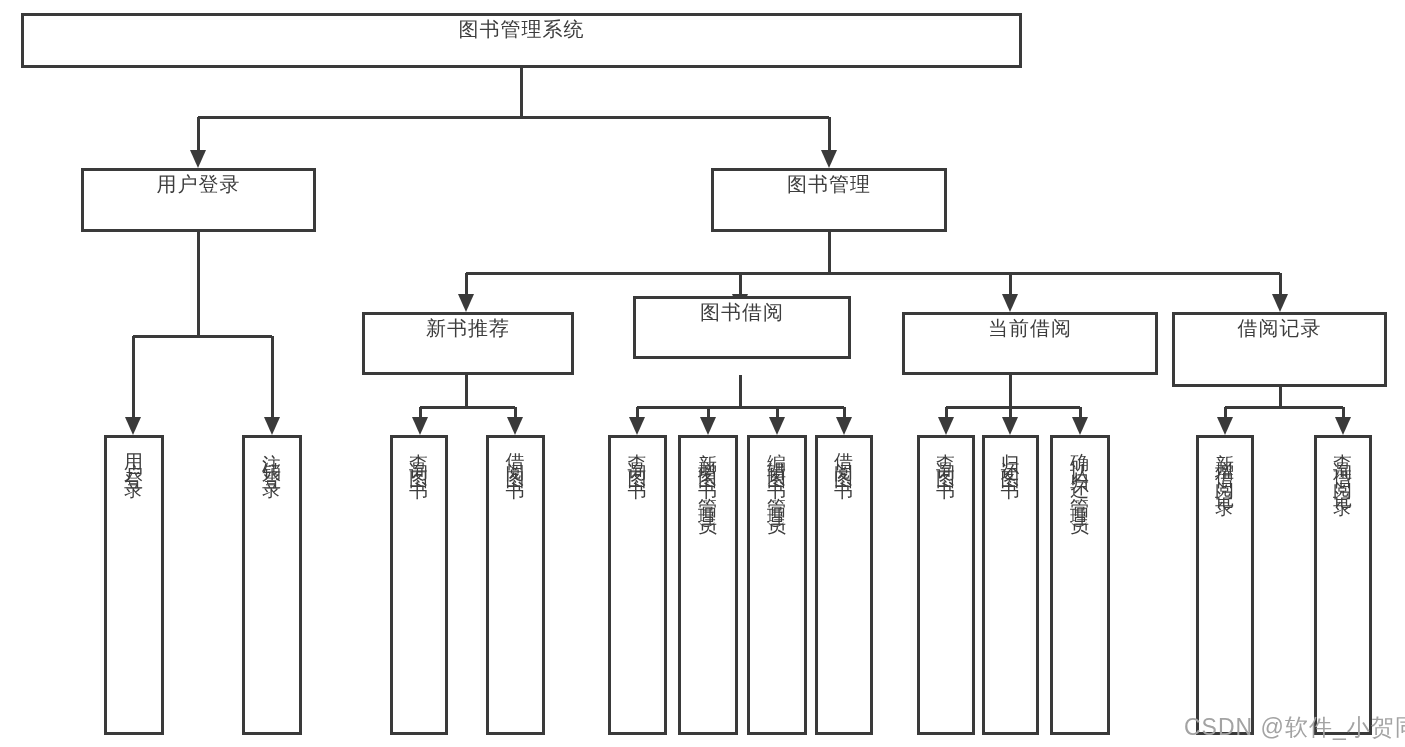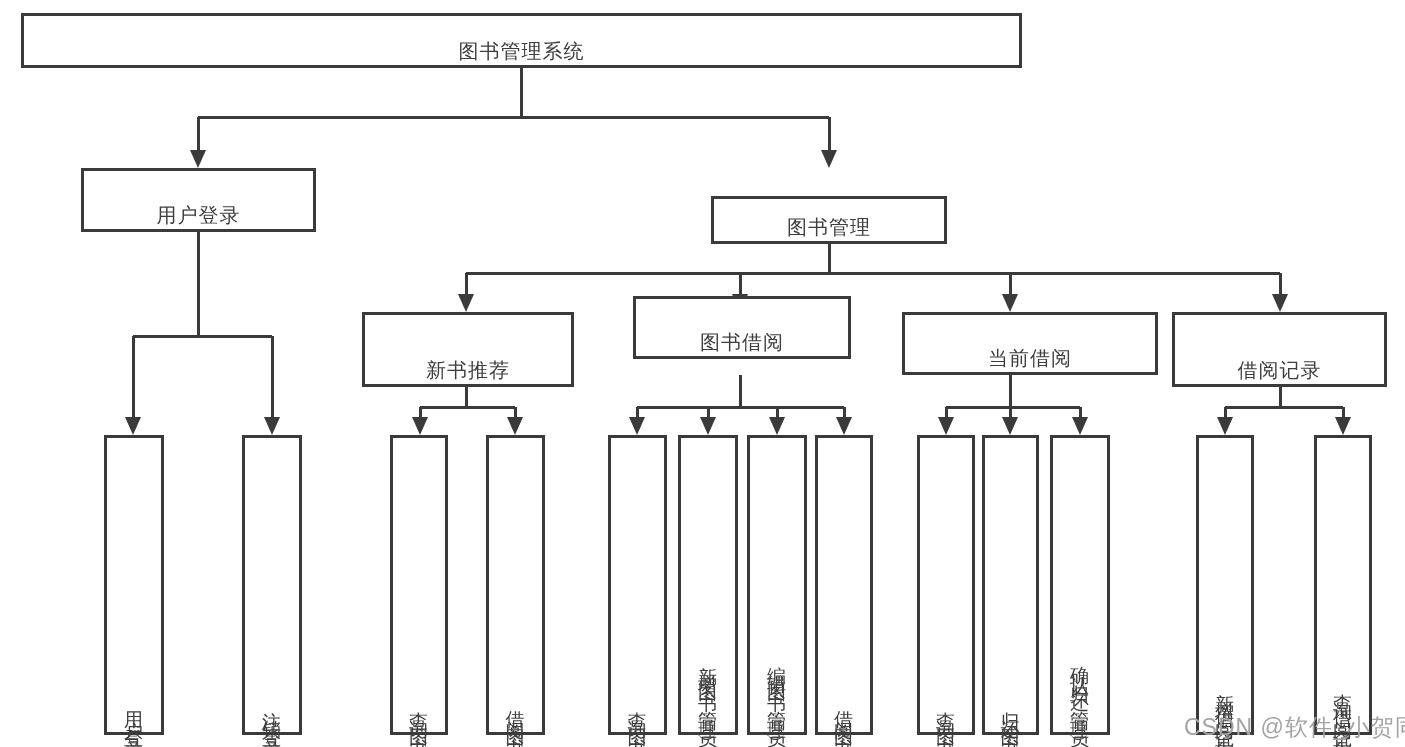--- a/index.html
+++ b/index.html
@@ -17,21 +17,21 @@
     left: 0; top: 0;
     width: 1405px; height: 747px;
     z-index: 1;
   }
   .box {
     position: absolute;
     box-sizing: border-box;
     border: 3px solid #3a3a3a;
     background: #ffffff;
     display: flex;
-    align-items: flex-end;
+    align-items: flex-start;
     justify-content: center;
     z-index: 2;
   }
   .box .label {
     font-size: 20px;
     letter-spacing: 1px;
     color: #3d3d3d;
     white-space: nowrap;
   }
   .box.leaf { top: 435px; height: 300px; }
@@ -98,25 +98,25 @@
     </g>
   </svg>
 
   <div class="box" style="left:21px; top:13px; width:1001px; height:55px;">
     <span class="label">图书管理系统</span>
   </div>
 
   <div class="box" style="left:81px; top:168px; width:235px; height:64px;">
     <span class="label">用户登录</span>
   </div>
-  <div class="box" style="left:711px; top:168px; width:236px; height:48px;margin-top:28px;">
+  <div class="box" style="left:711px; top:168px; width:236px; height:64px;">
     <span class="label">图书管理</span>
   </div>
 
-  <div class="box" style="left:362px; top:312px; width:212px; height:75px;">
+  <div class="box" style="left:362px; top:312px; width:212px; height:63px;">
     <span class="label">新书推荐</span>
   </div>
   <div class="box" style="left:633px; top:296px; width:218px; height:63px;font-family:Liberation Serif, serif;">
     <span class="label">图书借阅</span>
   </div>
   <div class="box" style="left:902px; top:312px; width:256px; height:63px;">
     <span class="label">当前借阅</span>
   </div>
   <div class="box" style="left:1172px; top:312px; width:215px; height:75px;">
     <span class="label">借阅记录</span>

